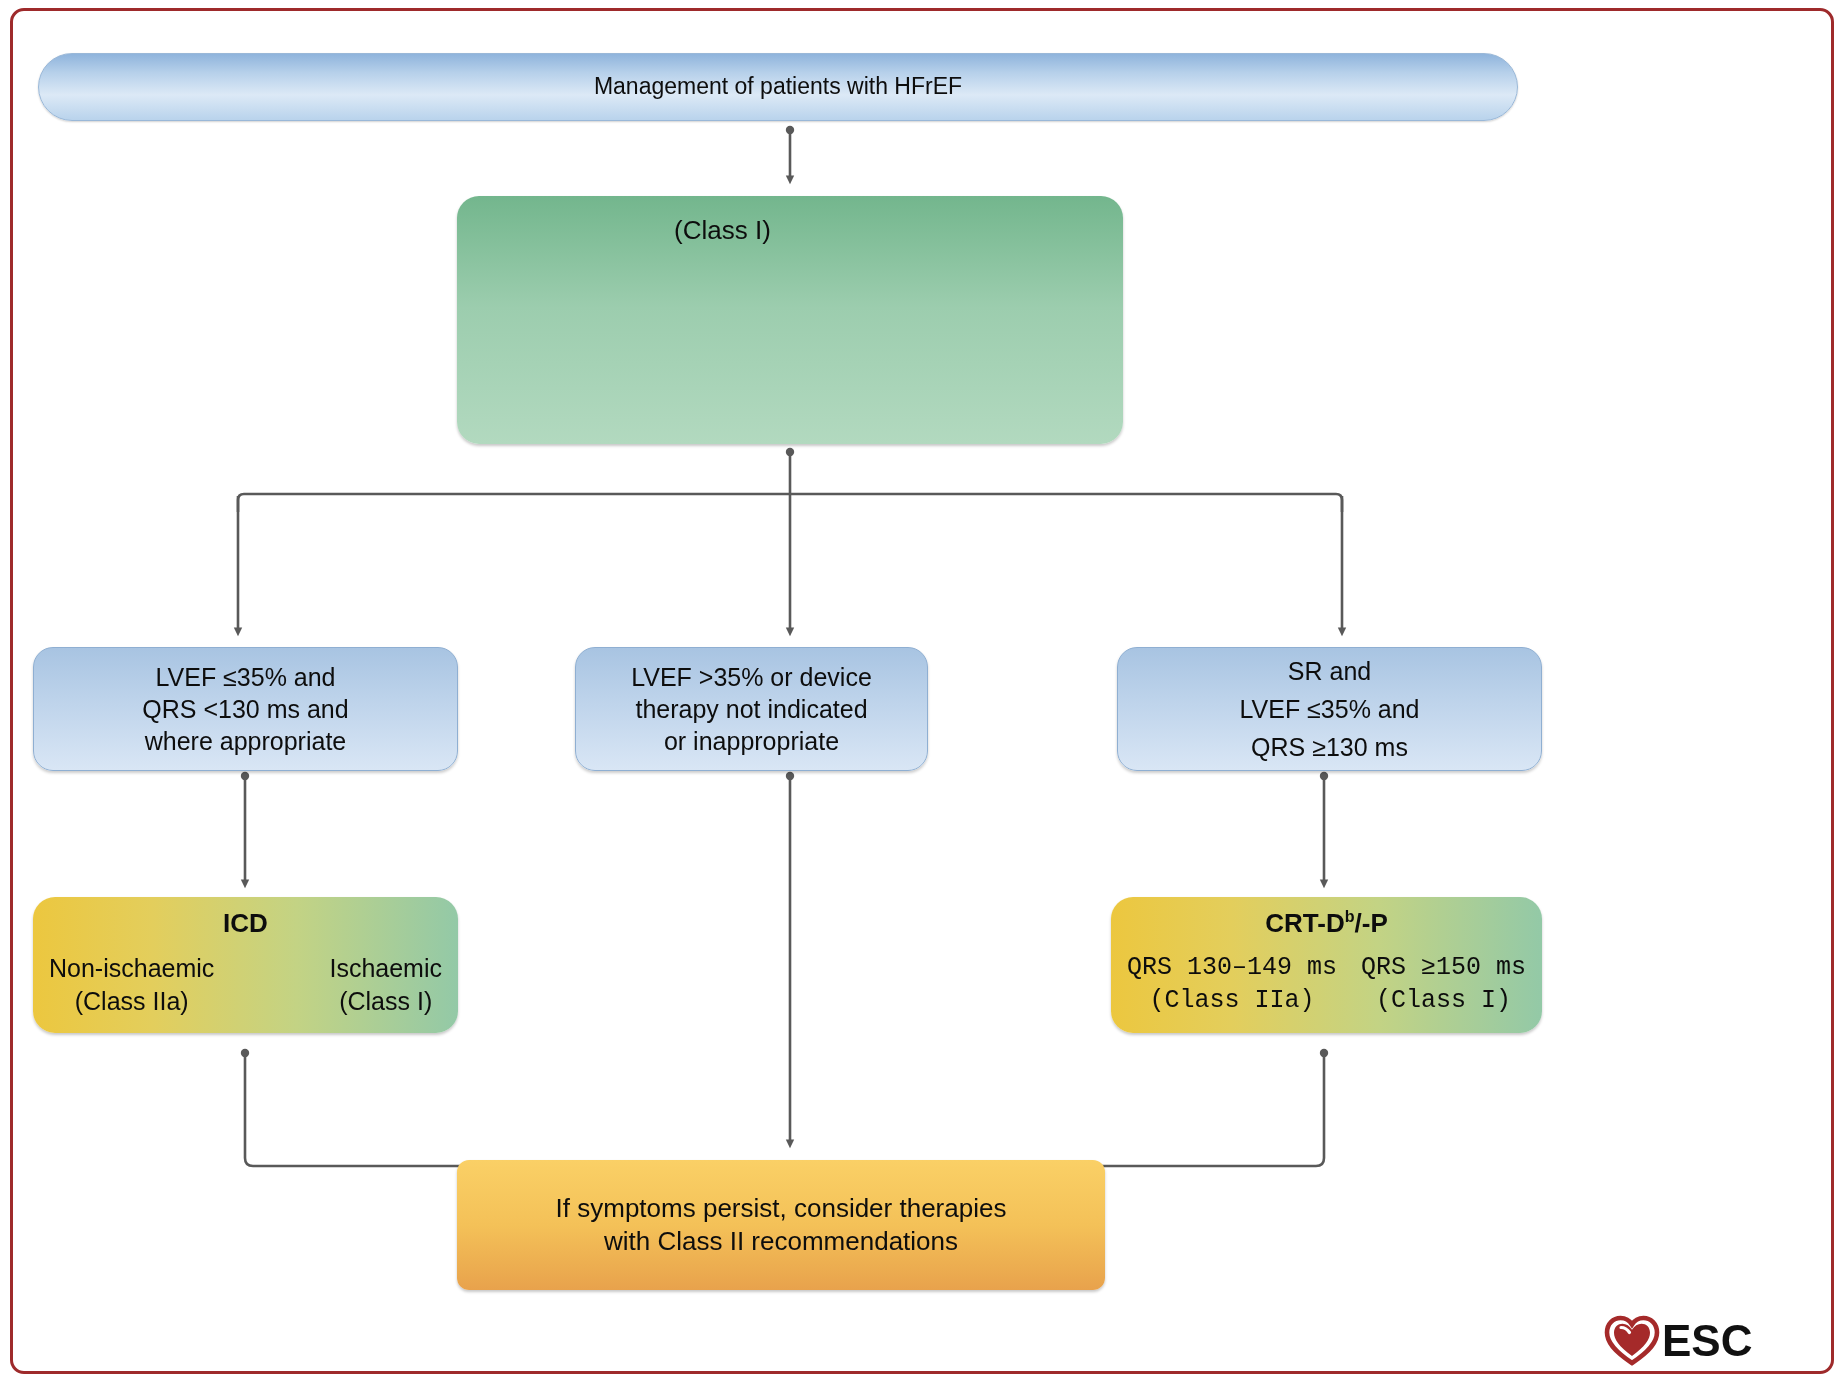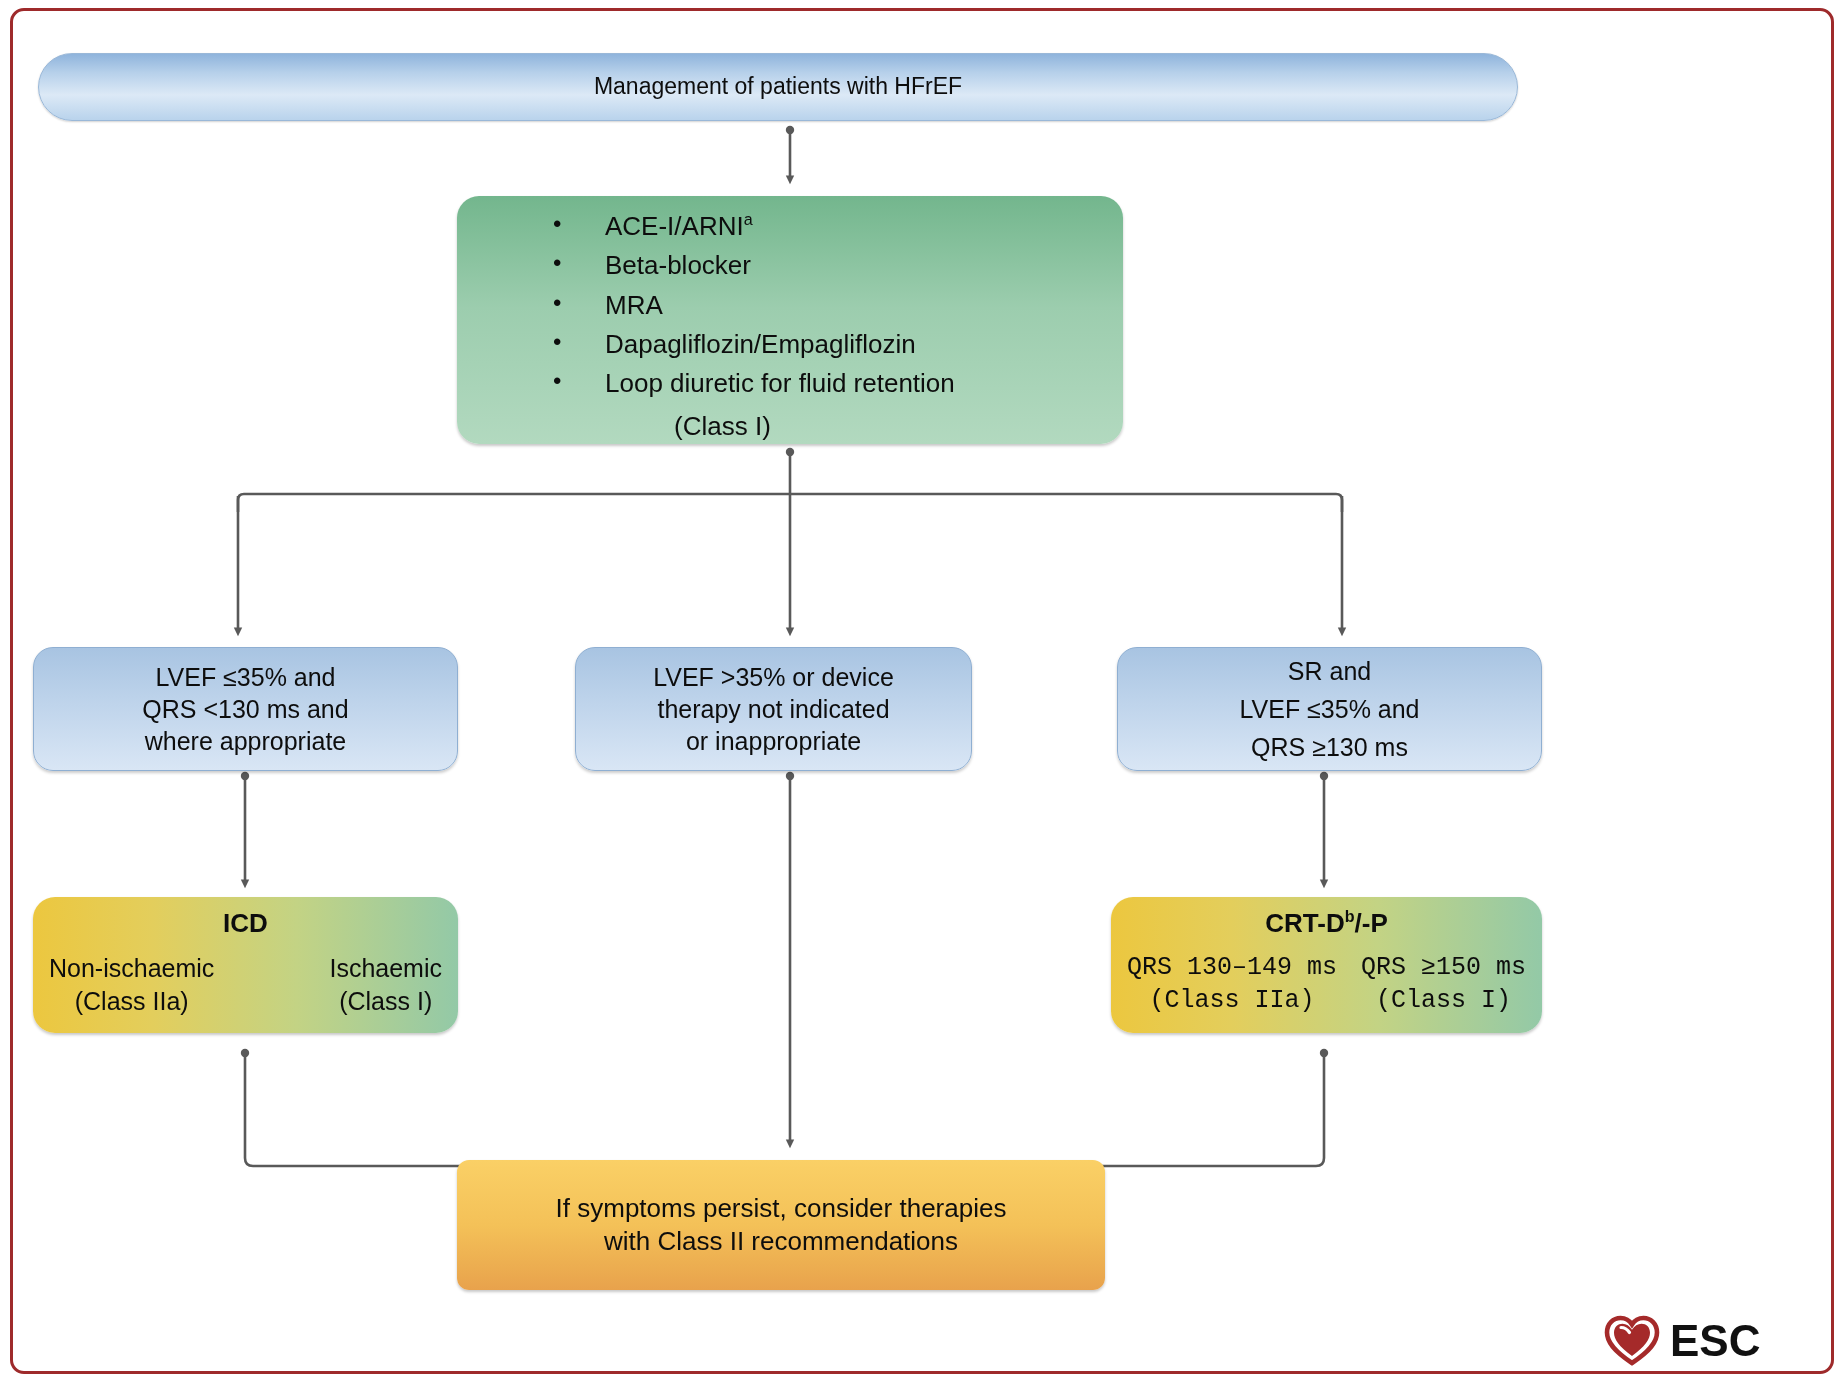--- a/index.html
+++ b/index.html
@@ -114,21 +114,21 @@
   .blue-box {
     top: 647px;
     height: 124px;
     border-radius: 20px;
     background: linear-gradient(to bottom, #a8c4e2 0%, #bcd2ea 40%, #d9e6f5 100%);
     border: 1px solid #8fafd2;
     box-shadow: 0 2px 3px rgba(0,0,0,0.20);
     font-size: 25px;
   }
   .blue-left   { left: 33px;   width: 425px; }
-  .blue-middle { left: 575px;  width: 397px; }
+  .blue-middle { left: 575px;  width: 353px; }
   .blue-right  { left: 1117px; width: 425px; gap: 6px; }
 
   
   .therapy-box {
     top: 897px;
     height: 136px;
     border-radius: 22px;
     background: linear-gradient(to right, #ecc73f 0%, #e3ce5c 28%, #c3d384 62%, #93c9a7 100%);
     box-shadow: 0 2px 3px rgba(0,0,0,0.22);
     font-size: 25px;
@@ -186,21 +186,21 @@
 
   
   .esc-logo {
     position: absolute;
     left: 1604px;
     top: 1310px;
     width: 170px;
     height: 62px;
     display: flex;
     align-items: center;
-    gap: 10px;
+    gap: 2px;
   }
   .esc-text {
     font-family: "Liberation Sans", sans-serif;
     font-weight: bold;
     font-size: 44px;
     letter-spacing: 0px;
     color: #111111;
     line-height: 1;
   }
 </style>
@@ -243,37 +243,20 @@
       <circle cx="1324" cy="1053" r="4.2" fill="#595959" stroke="none"></circle>
       <path d="M245,1053 L245,1158 Q245,1166 253,1166 L1316,1166 Q1324,1166 1324,1158 L1324,1053"></path>
     </g>
   </svg>
 
   <div class="node banner">
     <span>Management of patients with HFrEF</span>
   </div>
 
   <div class="node green-box">
-    <ul>
-      <li>
-        <span>ACE-I/ARNI</span><span class="sup">a</span>
-      </li>
-      <li>
-        <span>Beta-blocker</span>
-      </li>
-      <li>
-        <span>MRA</span>
-      </li>
-      <li>
-        <span>Dapagliflozin/Empagliflozin</span>
-      </li>
-      <li>
-        <span>Loop diuretic for fluid retention</span>
-      </li>
-    </ul>
     <div class="class-line">(Class I)</div>
   </div>
 
   <div class="node blue-box blue-left">
     <div>LVEF ≤35% and</div>
     <div>QRS &lt;130 ms and</div>
     <div>where appropriate</div>
   </div>
 
   <div class="node blue-box blue-middle">

